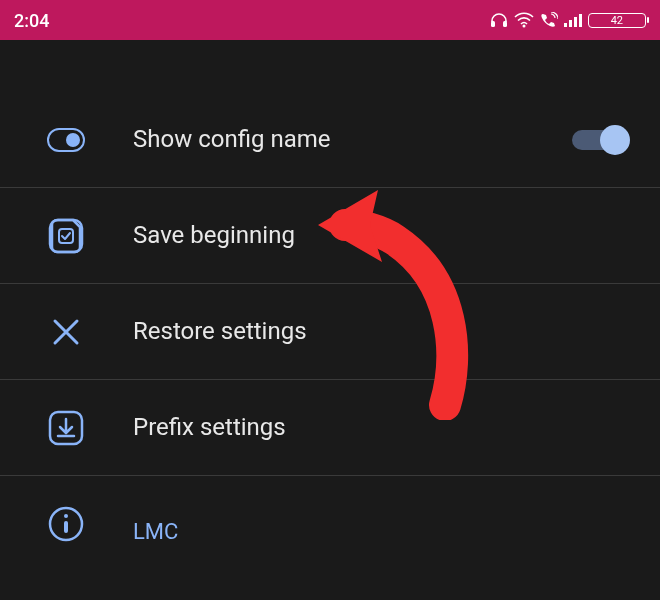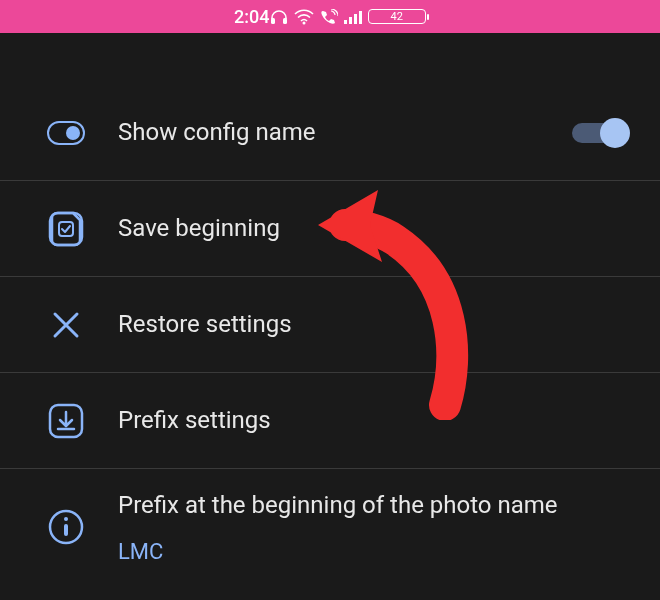--- a/index.html
+++ b/index.html
@@ -4,24 +4,24 @@
   <style>
     * { margin: 0; padding: 0; box-sizing: border-box; }
     html, body { width: 660px; height: 600px; overflow: hidden; }
     body {
       background: #1a1a1a;
       font-family: -apple-system, Roboto, "Segoe UI", Arial, sans-serif;
       color: #e8e8e8;
       position: relative;
     }
     .status-bar {
-      height: 33px;
-      background: #ec4899;
-      display: flex;
-      justify-content: center;
+      height: 40px;
+      background: #be185d;
+      display: flex;
+      justify-content: space-between;
       align-items: center;
       padding: 0 14px;
     }
     .status-time {
       color: #fff;
       font-size: 18px;
       font-weight: 500;
     }
     .status-right {
       display: flex;
@@ -62,21 +62,21 @@
       position: absolute;
       top: -22px;
     }
     .spacer-top { height: 30px; }
     .row {
       display: flex;
       align-items: center;
       min-height: 96px;
       padding: 20px 22px 20px 46px;
       border-bottom: 1px solid #3a3a3a;
-      gap: 32px;
+      gap: 47px;
     }
     .row:first-of-type { border-top: 1px solid #3a3a3a; }
     .row-icon {
       width: 40px;
       height: 40px;
       flex-shrink: 0;
       display: flex;
       align-items: center;
       justify-content: center;
     }
@@ -229,21 +229,20 @@
 
 <div class="row row-last">
   <span class="row-icon">
     <svg width="38" height="38" viewBox="0 0 38 38" fill="none">
       <circle cx="19" cy="19" r="16" stroke="#8ab4f8" stroke-width="2.5"></circle>
       <circle cx="19" cy="11" r="2" fill="#8ab4f8"></circle>
       <rect x="17" y="16" width="4" height="12" rx="2" fill="#8ab4f8"></rect>
     </svg>
   </span>
   <div class="row-text">
-    <span class="row-label">Prefix at the beginning of the photo name</span>
     <span class="row-sub">LMC</span>
   </div>
 </div>
 
 <div class="arrow-annotation">
   <svg width="170" height="230" viewBox="0 0 170 230" fill="none">
     <path d="M135 215 C150 165, 145 90, 85 50 C70 40, 50 35, 35 35" stroke="#f22e2e" stroke-width="32" stroke-linecap="round" fill="none"></path>
     <path d="M8 35 L68 0 L60 35 L72 72 Z" fill="#f22e2e"></path>
   </svg>
 </div>

